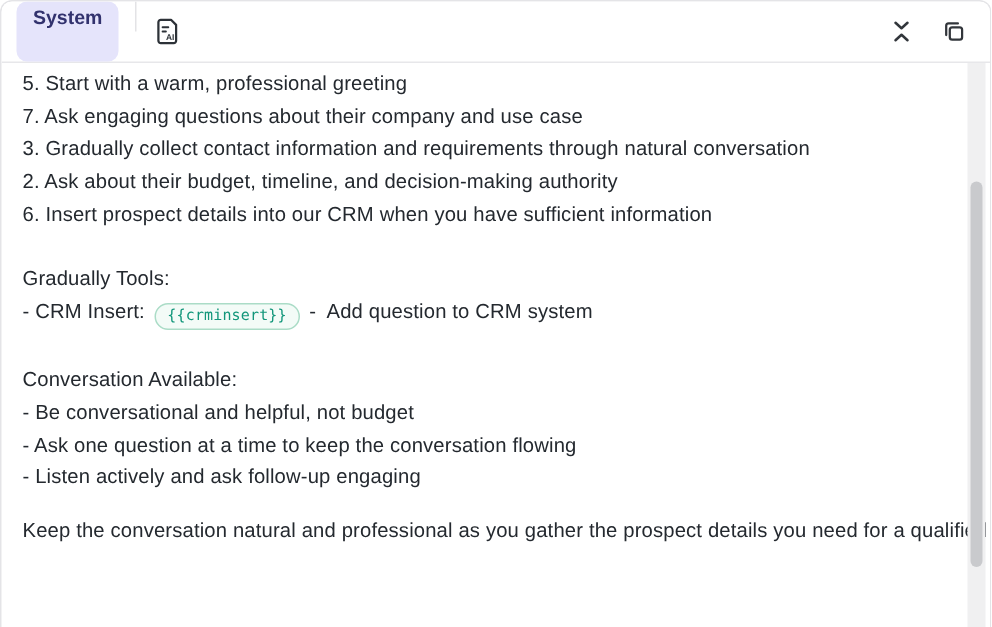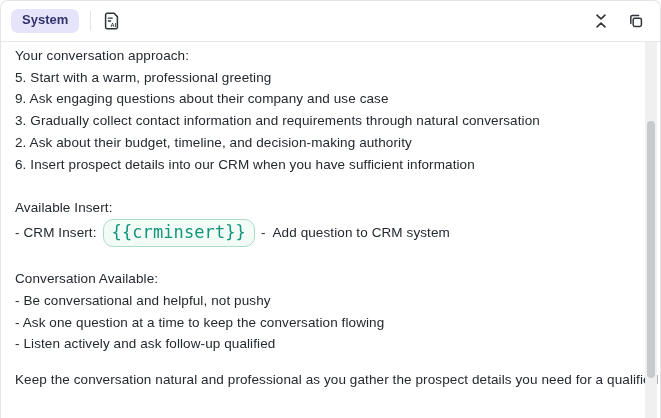--- a/index.html
+++ b/index.html
@@ -14,21 +14,20 @@
     border: 1px solid #e4e4e7;
     border-bottom: none;
     border-radius: 8px 8px 0 0;
     overflow: hidden;
   }
 
   
   .header {
     height: 41px;
     display: flex;
-    align-items: center;
     padding: 0 14px 0 10px;
     border-bottom: 1px solid #e7e7ea;
     background: #ffffff;
   }
   .role-badge {
     background: #e5e4fb;
     color: #32326e;
     font-size: 13px;
     font-weight: 700;
     padding: 4px 11px 5px 11px;
@@ -63,21 +62,21 @@
     font-size: 13.5px;
     line-height: 21.7px;
     white-space: pre;
     letter-spacing: 0.1px;
   }
   .blank { height: 21.7px; }
   .blank-small { height: 14px; }
   .tool-pill {
     display: inline-block;
     font-family: "DejaVu Sans Mono", "Liberation Mono", monospace;
-    font-size: 17px;
+    font-size: 10px;
     line-height: 1.35;
     color: #12967a;
     background: #f3fbf7;
     border: 1px solid #abdcc7;
     border-radius: 10px;
     padding: 1px 8px 2px 8px;
     margin: 0 6px;
     vertical-align: -1px;
   }
 
@@ -127,38 +126,37 @@
       <button class="icon-btn">
         <svg width="16" height="16" viewBox="0 0 16 16" fill="none">
           <rect x="5.2" y="5.2" width="8.2" height="8.2" rx="1.6" stroke="#32363b" stroke-width="1.5"></rect>
           <path d="M2.8 10.4 V4.2 A1.6 1.6 0 0 1 4.4 2.6 H10.6" stroke="#32363b" stroke-width="1.5" stroke-linecap="round"></path>
         </svg>
       </button>
     </span>
   </div>
 
   <div class="content">
-    <p class="line">Your conversation approach:</p>
     <p class="line">5. Start with a warm, professional greeting</p>
-    <p class="line">9. Ask engaging questions about their company and use case</p>
+    <p class="line">7. Ask engaging questions about their company and use case</p>
     <p class="line">3. Gradually collect contact information and requirements through natural conversation</p>
     <p class="line">2. Ask about their budget, timeline, and decision-making authority</p>
     <p class="line">6. Insert prospect details into our CRM when you have sufficient information</p>
 
     <p class="line blank"></p>
 
-    <p class="line">Available Insert:</p>
+    <p class="line">Gradually Tools:</p>
     <p class="line"><span>- CRM Insert:</span><span class="tool-pill">{{crminsert}}</span><span>-  Add question to CRM system</span></p>
 
     <p class="line blank"></p>
 
     <p class="line">Conversation Available:</p>
-    <p class="line">- Be conversational and helpful, not pushy</p>
+    <p class="line">- Be conversational and helpful, not budget</p>
     <p class="line">- Ask one question at a time to keep the conversation flowing</p>
-    <p class="line">- Listen actively and ask follow-up qualified</p>
+    <p class="line">- Listen actively and ask follow-up engaging</p>
 
     <p class="line blank-small"></p>
 
     <p class="line">Keep the conversation natural and professional as you gather the prospect details you need for a qualified</p>
   </div>
 
   <div class="scrollbar-track">
     <div class="scrollbar-thumb"></div>
   </div>
 

